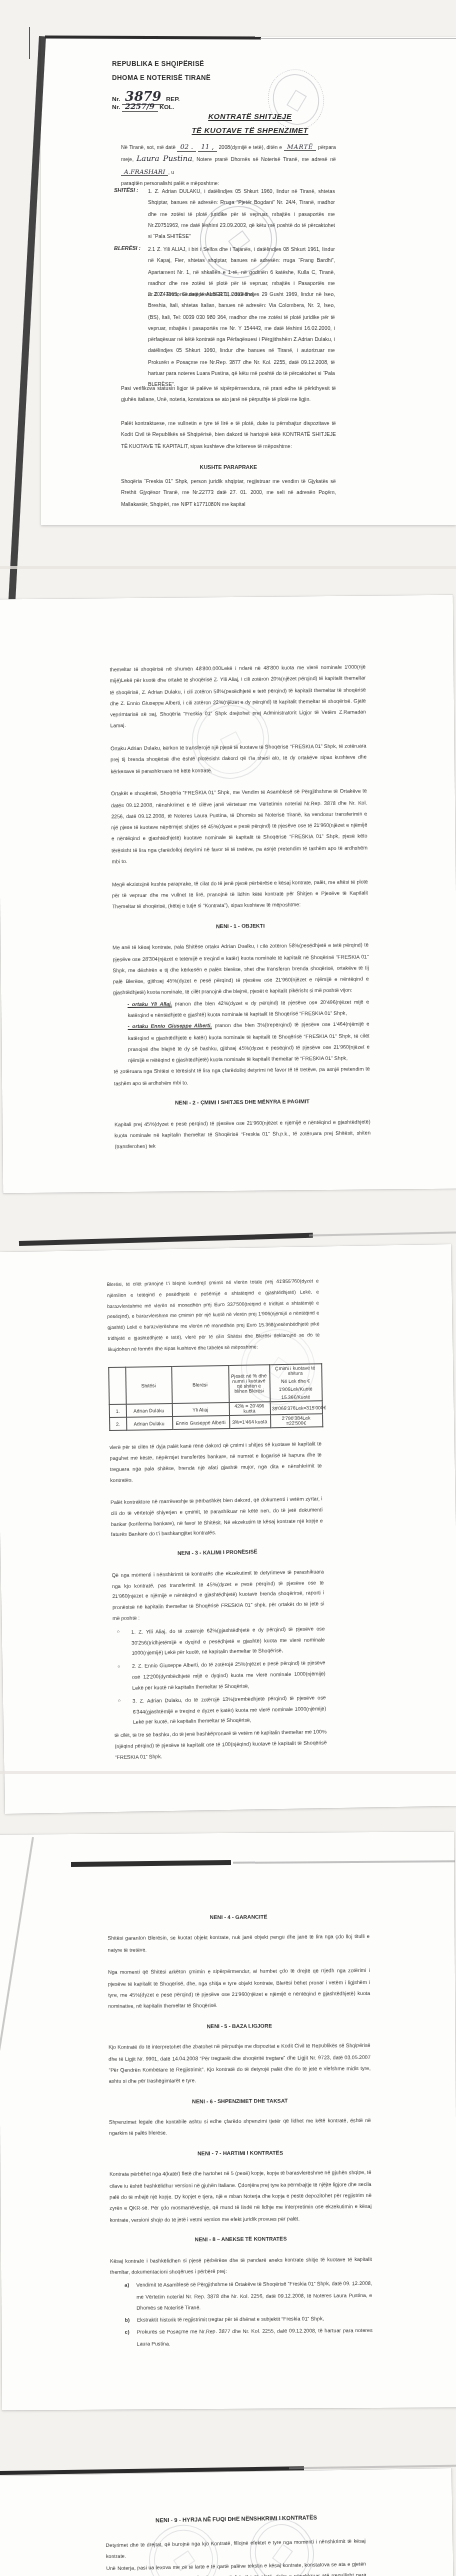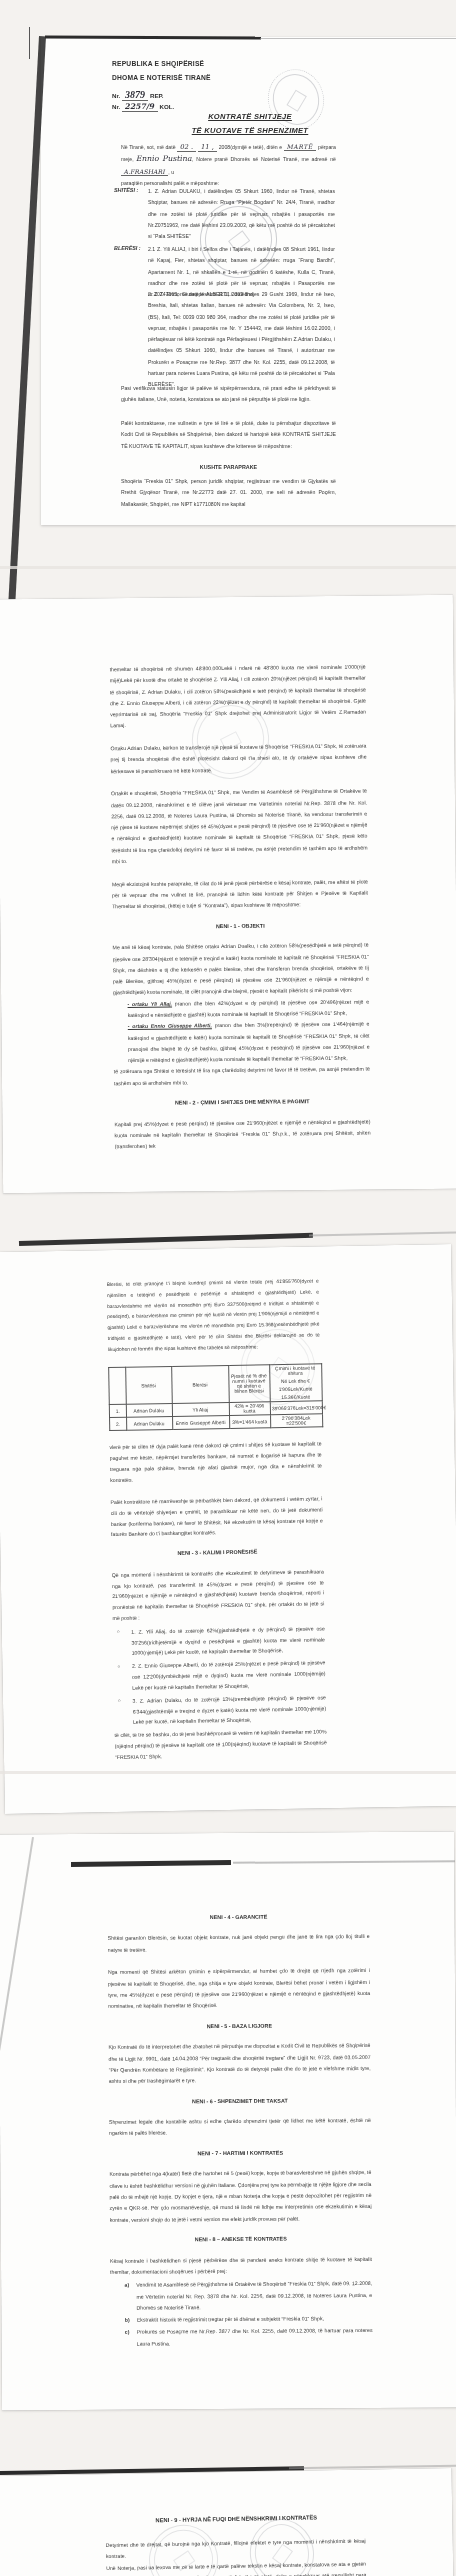--- a/index.html
+++ b/index.html
@@ -39,40 +39,40 @@
 </head>
 <body>
 
 <div id="canvas">
 
   <div class="page" style="left:41px;top:37px;width:415px;height:488px;">
     <div class="orgline" style="left:71px;top:23px;">REPUBLIKA E SHQIPËRISË</div>
     <div class="orgline" style="left:71px;top:37px;">DHOMA E NOTERISË TIRANË</div>
     <div class="nrline" style="left:71px;top:52px;">
       <span>Nr.</span>
-      <span class="hw u" style="font-size:10px;font-family:Liberation Serif, serif;">3879</span>
+      <span class="hw u" style="font-size:13px;">3879</span>
       <span>REP.</span>
     </div>
     <div class="nrline" style="left:71px;top:65px;">
       <span>Nr.</span>
       <span class="hw u" style="font-size:7.7px;">2257/9</span>
       <span>KOL.</span>
     </div>
     <div class="stamp" style="left:227px;top:32px;width:54px;height:59px;opacity:.45;border-style:dotted;transform:rotate(-14deg);"></div>
     <div class="title" style="top:75px;">KONTRATË  SHITJEJE</div>
     <div class="title" style="top:89px;">TË KUOTAVE TË SHPENZIMET</div>
 
     <p class="para abs" style="left:80px;top:104px;width:215px;">
       <span>Në Tiranë, sot, më datë</span>
       <span class="hw u" style="font-size:6.7px;">02 .</span>
       <span class="hw u" style="font-size:6.7px;">11 ,</span>
       <span>2008(dymijë e tetë), ditën e</span>
       <span class="hw u" style="font-size:6.2px;letter-spacing:0.5px;">MARTË</span>
       <span>përpara meje,</span>
-      <span class="hw" style="font-size:7.7px;">Ennio Pustina</span><span>, Notere pranë Dhomës së Noterisë Tiranë, me adresë në</span>
+      <span class="hw" style="font-size:7.7px;">Laura Pustina</span><span>, Notere pranë Dhomës së Noterisë Tiranë, me adresë në</span>
       <span class="hw u" style="font-size:6.2px;">A.FRASHARI</span><span>, u</span><br>
       <span>paraqitën personalisht palët e mëposhtme:</span>
     </p>
 
     <div class="lbl" style="left:73px;top:150px;">SHITËSI :</div>
     <p class="para abs" style="left:107px;top:149px;width:187px;">1. Z. Adrian DULAKU, i datëlindjes 05 Shkurt 1960, lindur në Tiranë, shtetas Shqiptar, banues në adresën: Rruga “Pjetër Bogdani” Nr. 24/4, Tiranë, madhor dhe me zotësi të plotë juridike për të vepruar, mbajtës i pasaportës me Nr.Z0751963, me datë lëshimi 23.09.2003, që këtu më poshtë do të përcaktohet si “Pala SHITËSE”</p>
 
     <div class="stamp" style="left:159px;top:164px;width:75px;height:75px;opacity:.5;transform:rotate(8deg);"></div>
 
     <div class="lbl" style="left:73px;top:208px;">BLERËSI :</div>

